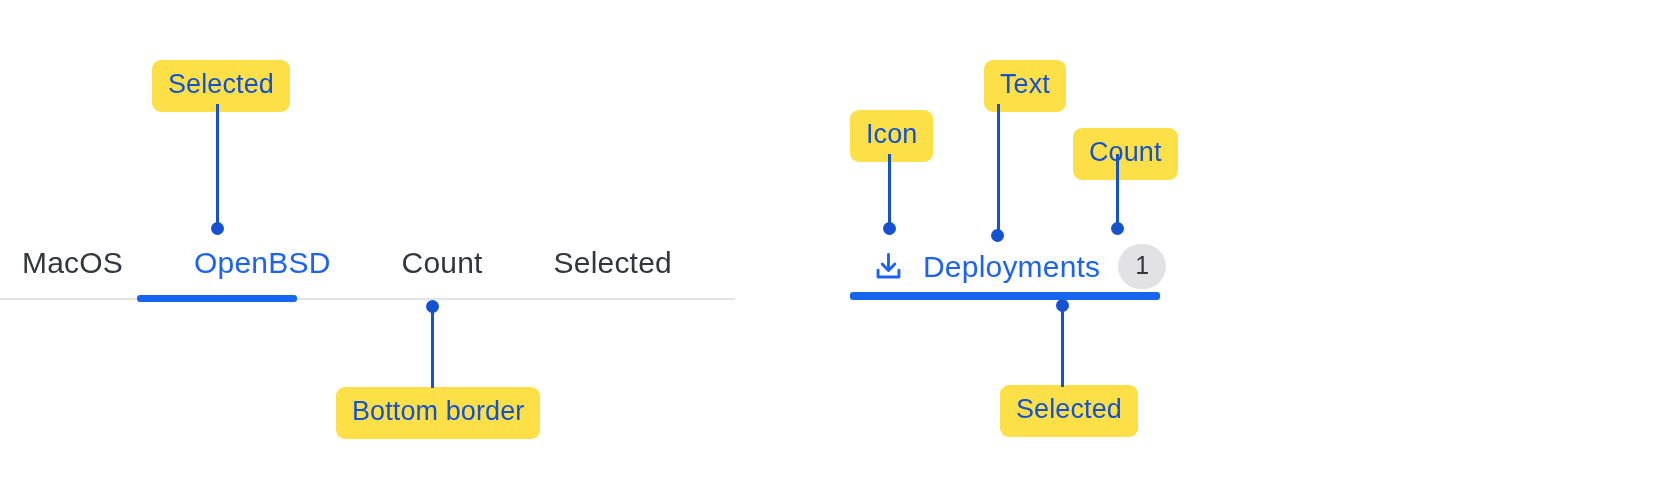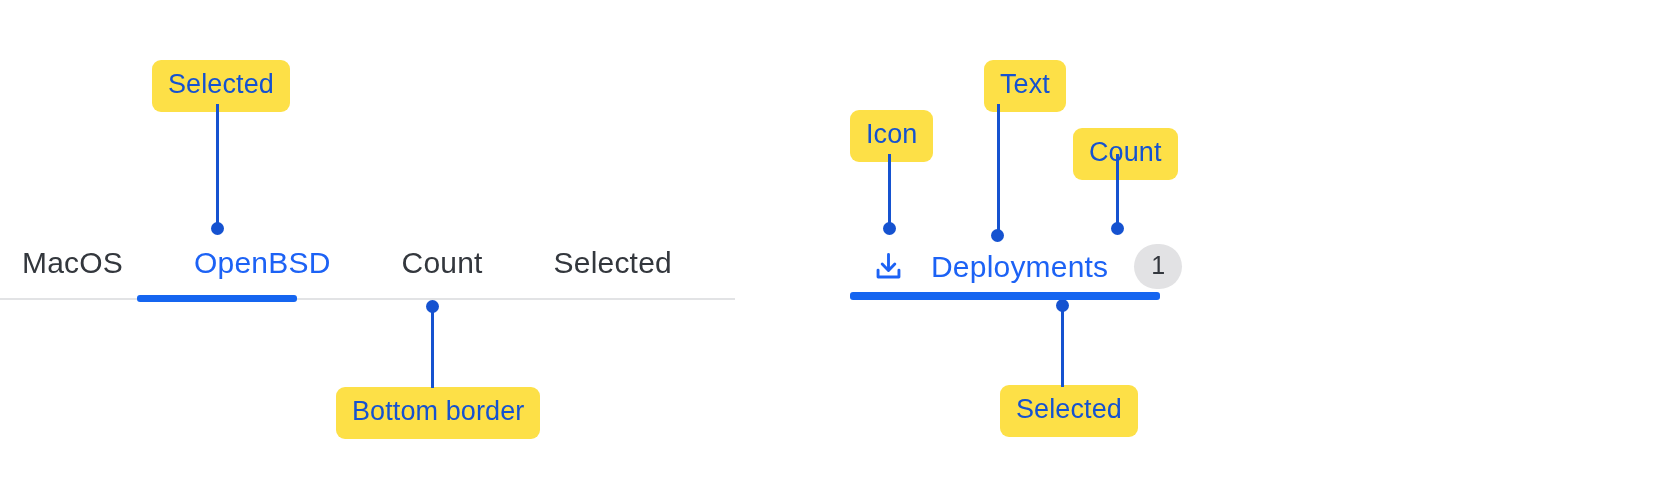--- a/index.html
+++ b/index.html
@@ -105,21 +105,21 @@
     top: 240px;
     width: 330px;
     height: 72px;
   }
   #deploy-tab {
     position: absolute;
     left: 22px;
     top: 0;
     display: flex;
     align-items: center;
-    gap: 26px;
+    gap: 18px;
     padding: 4px 0 0 0;
     background: none;
     border: none;
   }
   #deploy-icon {
     width: 33px;
     height: 33px;
     display: block;
     flex: 0 0 auto;
   }

